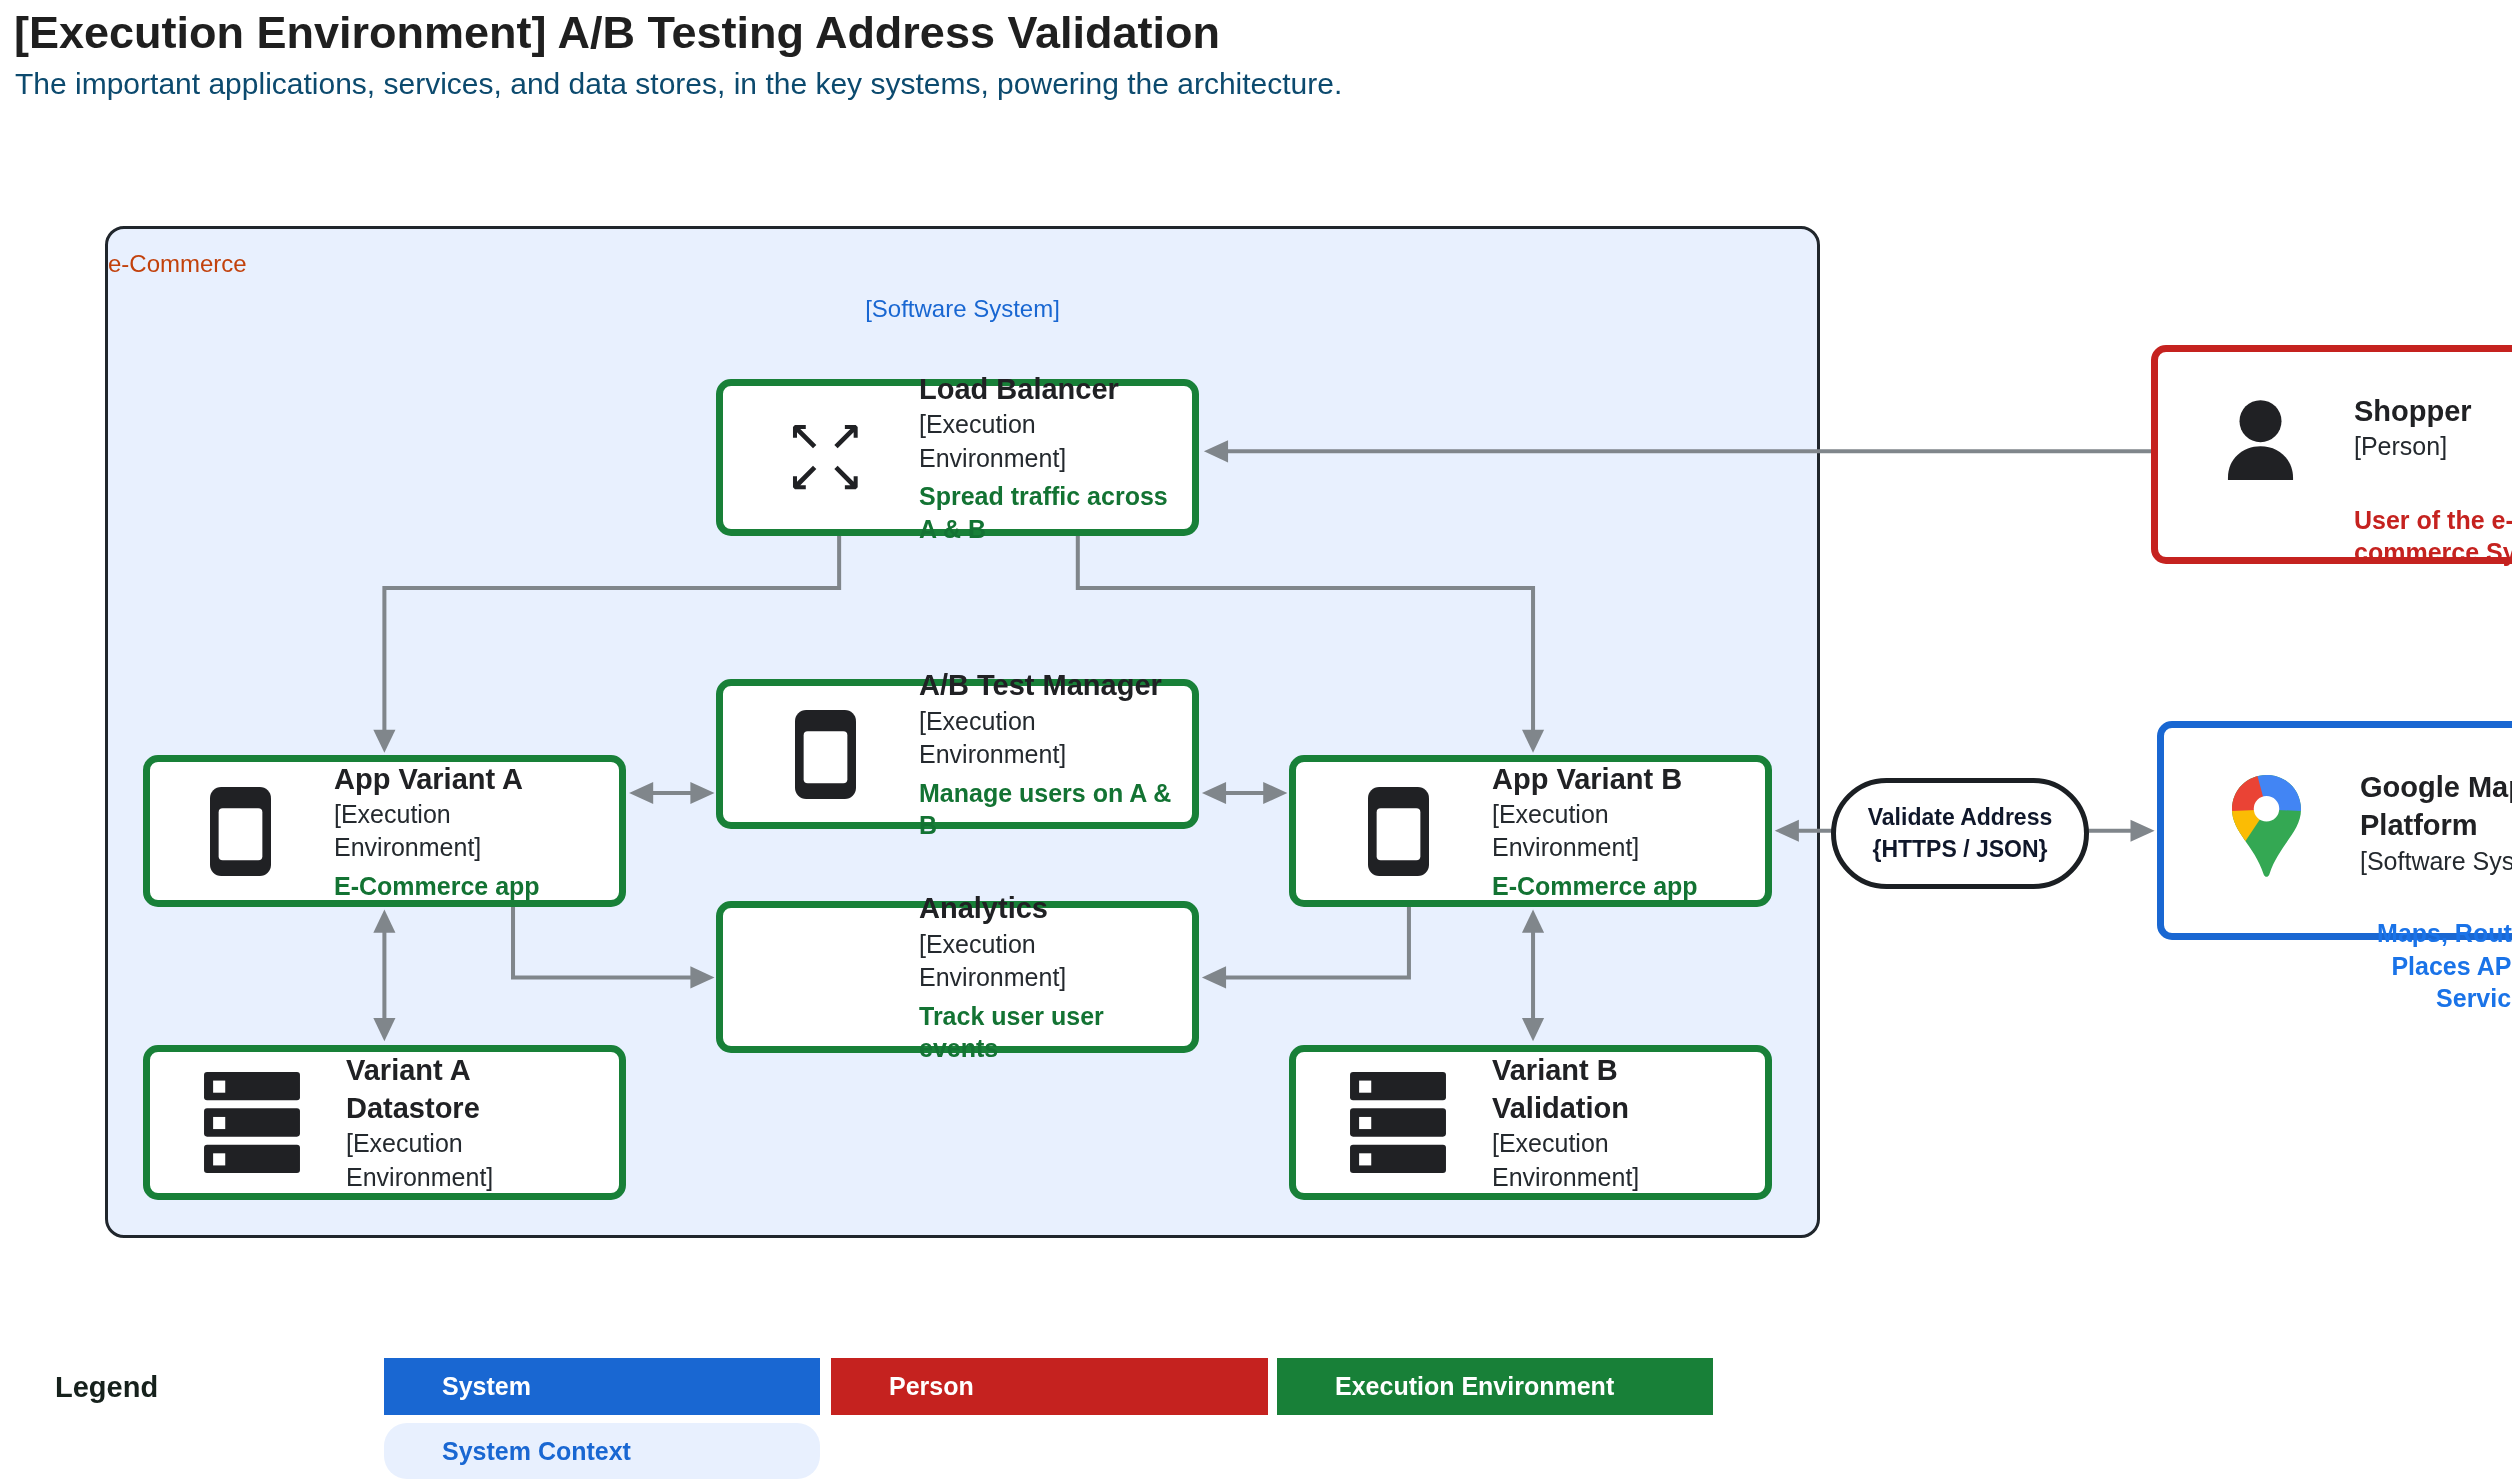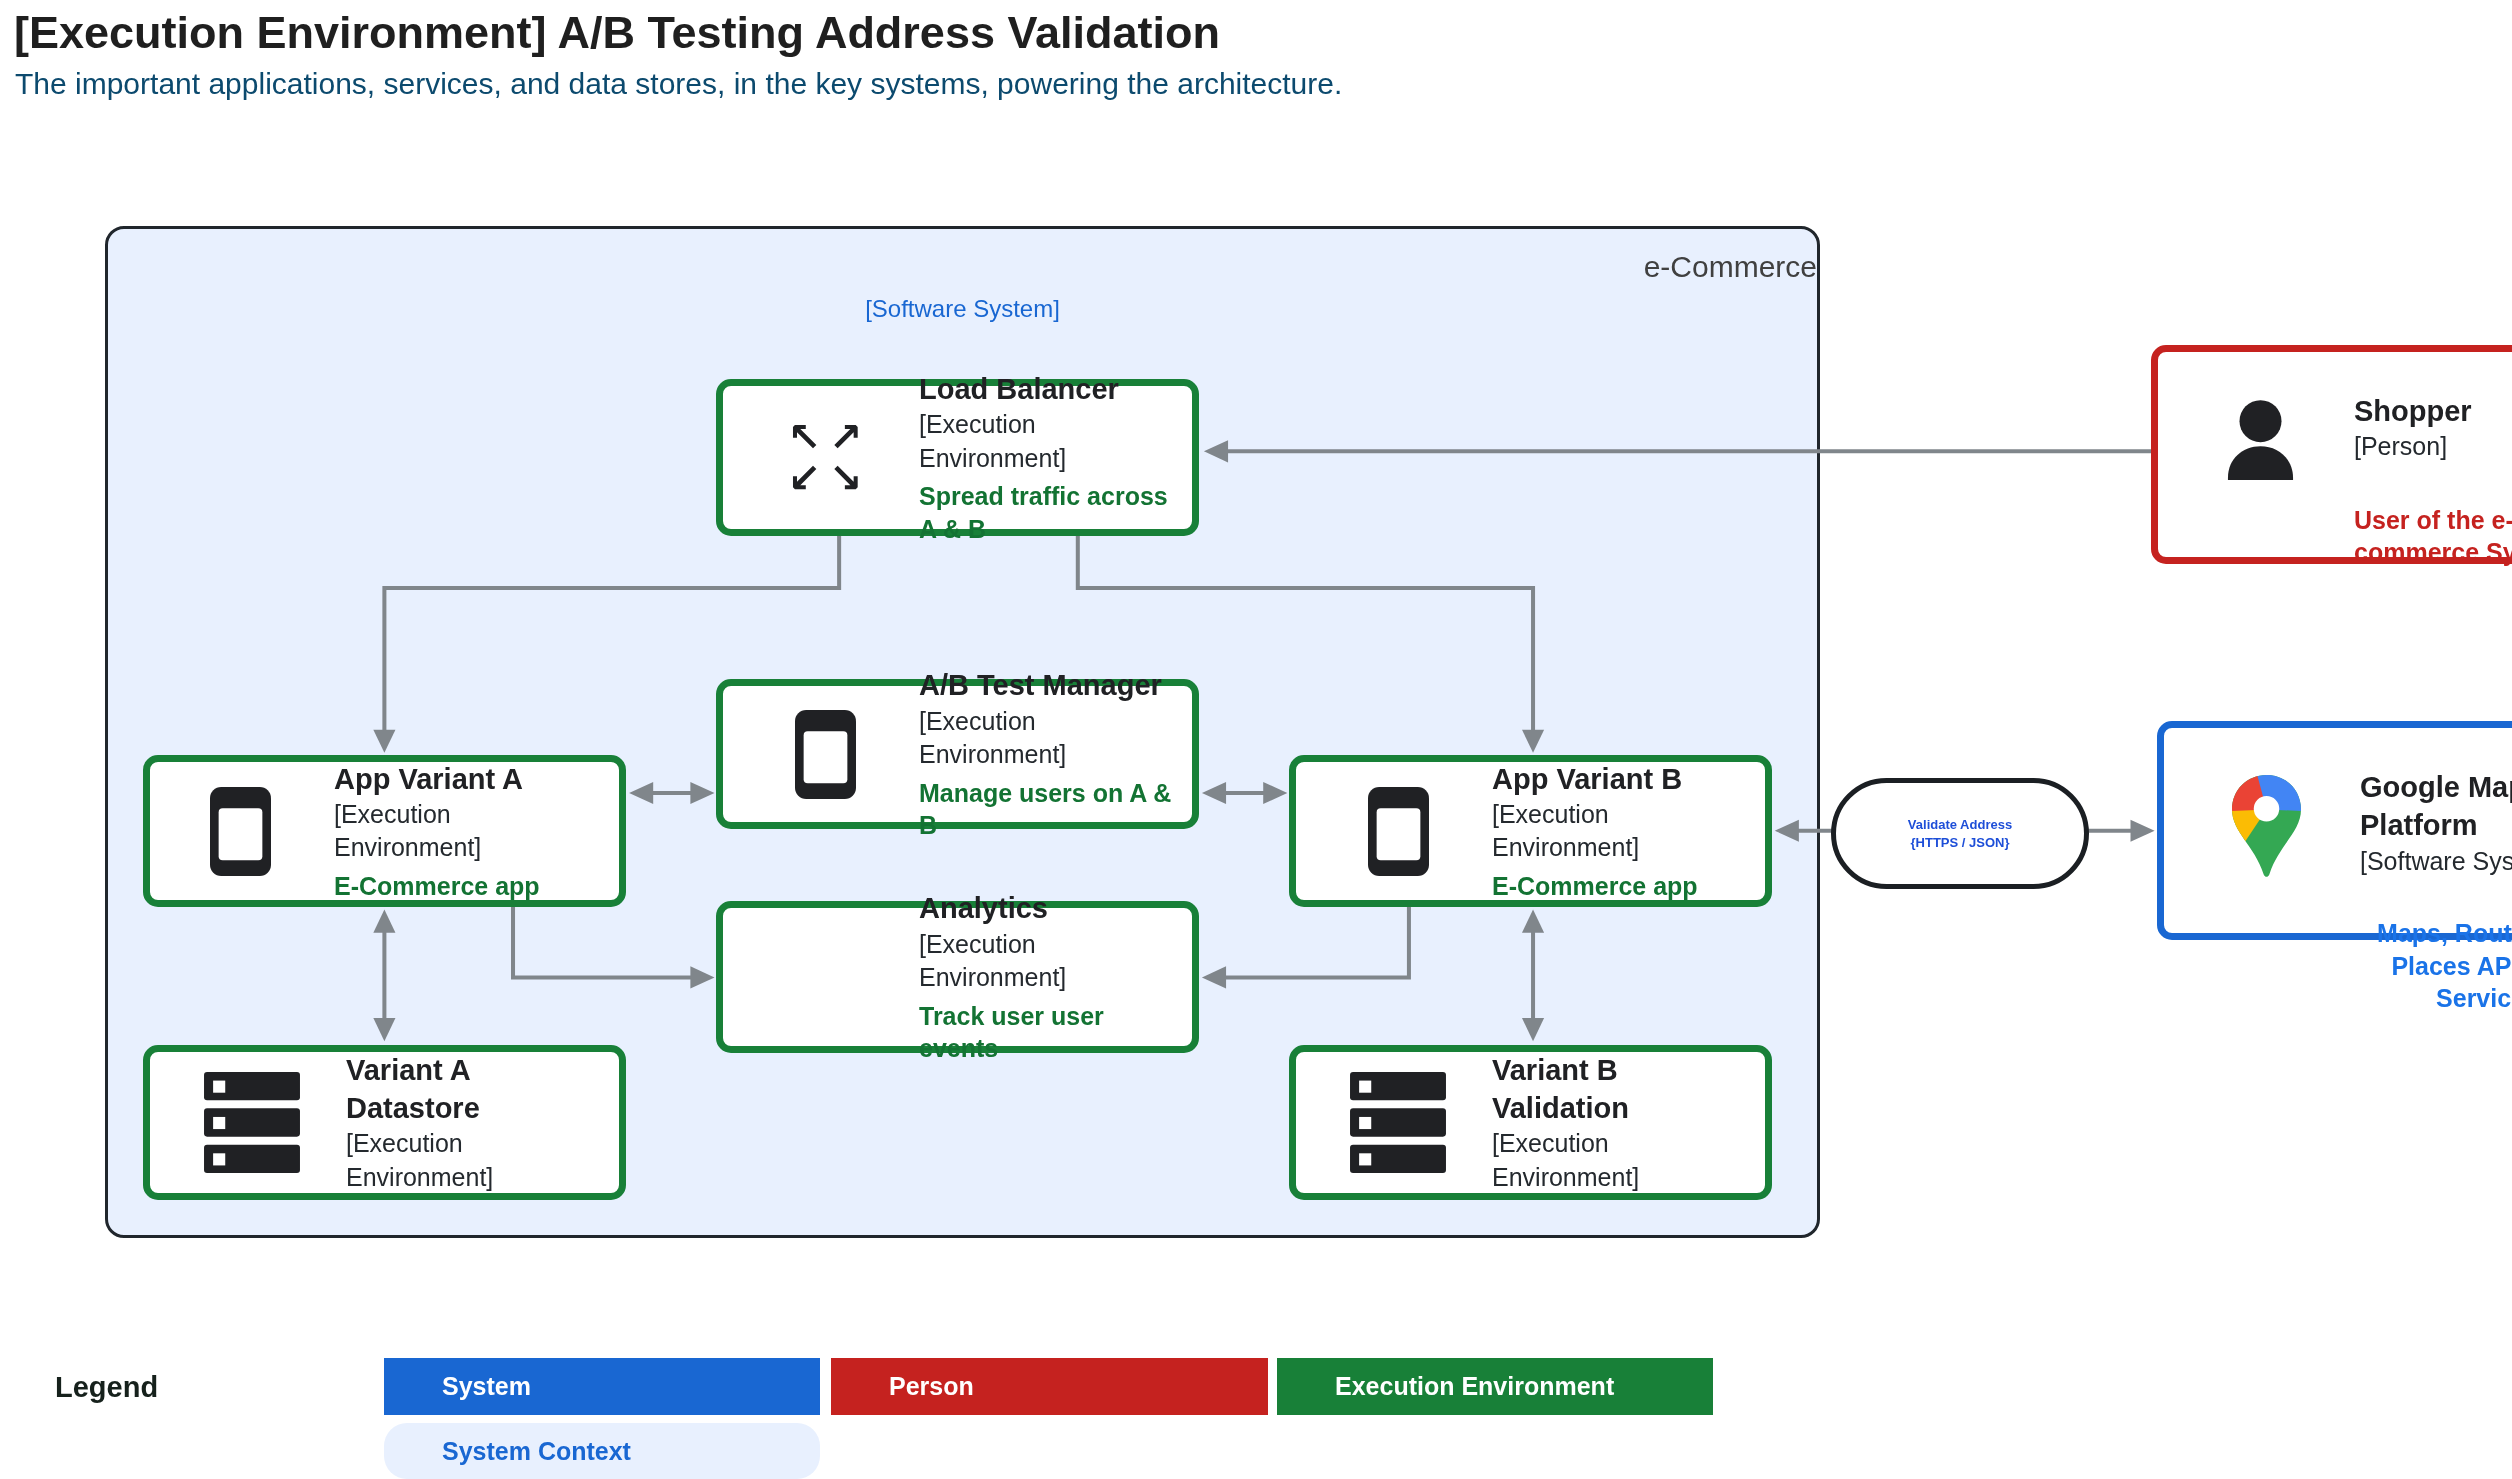--- a/index.html
+++ b/index.html
@@ -26,21 +26,21 @@
   .context-box {
     position: absolute; left: 105px; top: 226px; width: 1715px; height: 1012px;
     box-sizing: border-box;
     background: #e8f0fe;
     border: 3px solid #20262c;
     border-radius: 19px;
     z-index: 0;
   }
   .context-title {
     position: absolute; left: 0; top: 21px; width: 100%;
-    text-align: right; font-size: 30px; font-weight: 500; color: #404040;
+    text-align: left; font-size: 24px; font-weight: 500; color: #c2410c;
   }
   .context-type {
     position: absolute; left: 0; top: 66px; width: 100%;
     text-align: center; font-size: 24px; font-weight: 400; color: #1967d2;
   }
 
   
   .arrows { position: absolute; left: 0; top: 0; z-index: 1; }
   .arrows polyline, .arrows line { stroke: #80868b; stroke-width: 8; fill: none; }
   .arrows polygon { fill: #80868b; stroke: none; }
@@ -80,21 +80,21 @@
   }
 
   
   .pill {
     position: absolute; left: 1831px; top: 778px; width: 258px; height: 111px;
     box-sizing: border-box; background: #ffffff;
     border: 5.5px solid #1b1f23; border-radius: 60px;
     display: flex; flex-direction: column; justify-content: center; align-items: center;
     z-index: 3;
   }
-  .pill div { font-size: 13px; font-weight: 700; color: #1d4ed8; line-height: 1.35; }
+  .pill div { font-size: 23px; font-weight: 700; color: #0f172a; line-height: 1.35; }
 
   
   .legend-title {
     position: absolute; left: 55px; top: 1371px;
     font-size: 29px; font-weight: 700; color: #16211c;
   }
   .legend-bar {
     position: absolute; height: 57px; box-sizing: border-box;
     display: flex; align-items: center; padding-left: 58px;
     font-size: 25px; font-weight: 700; color: #ffffff;

